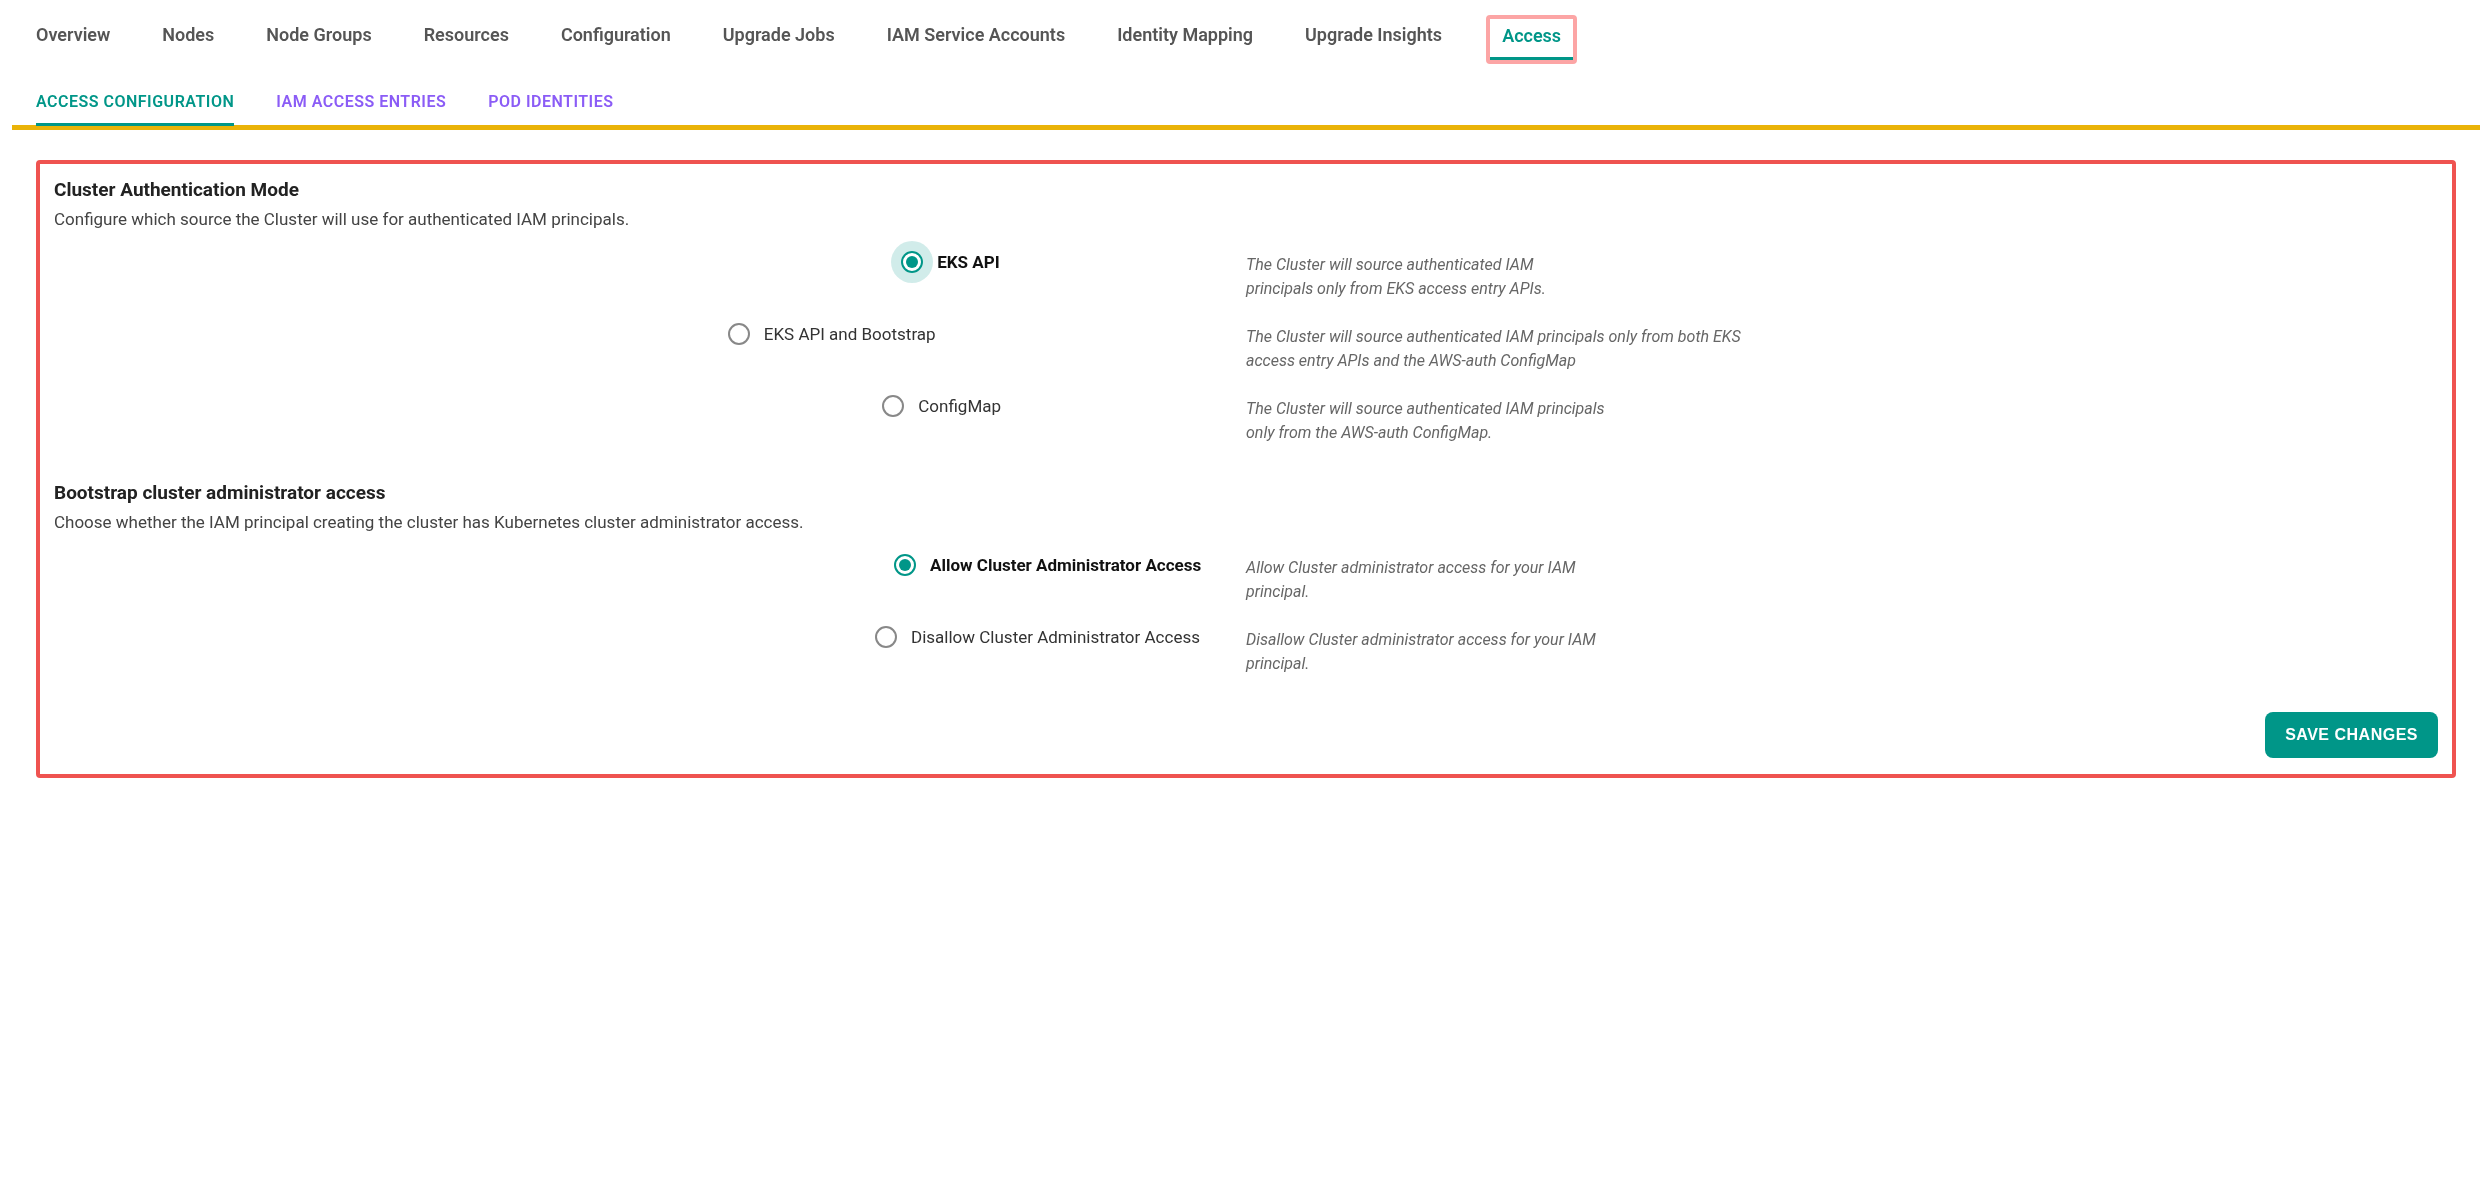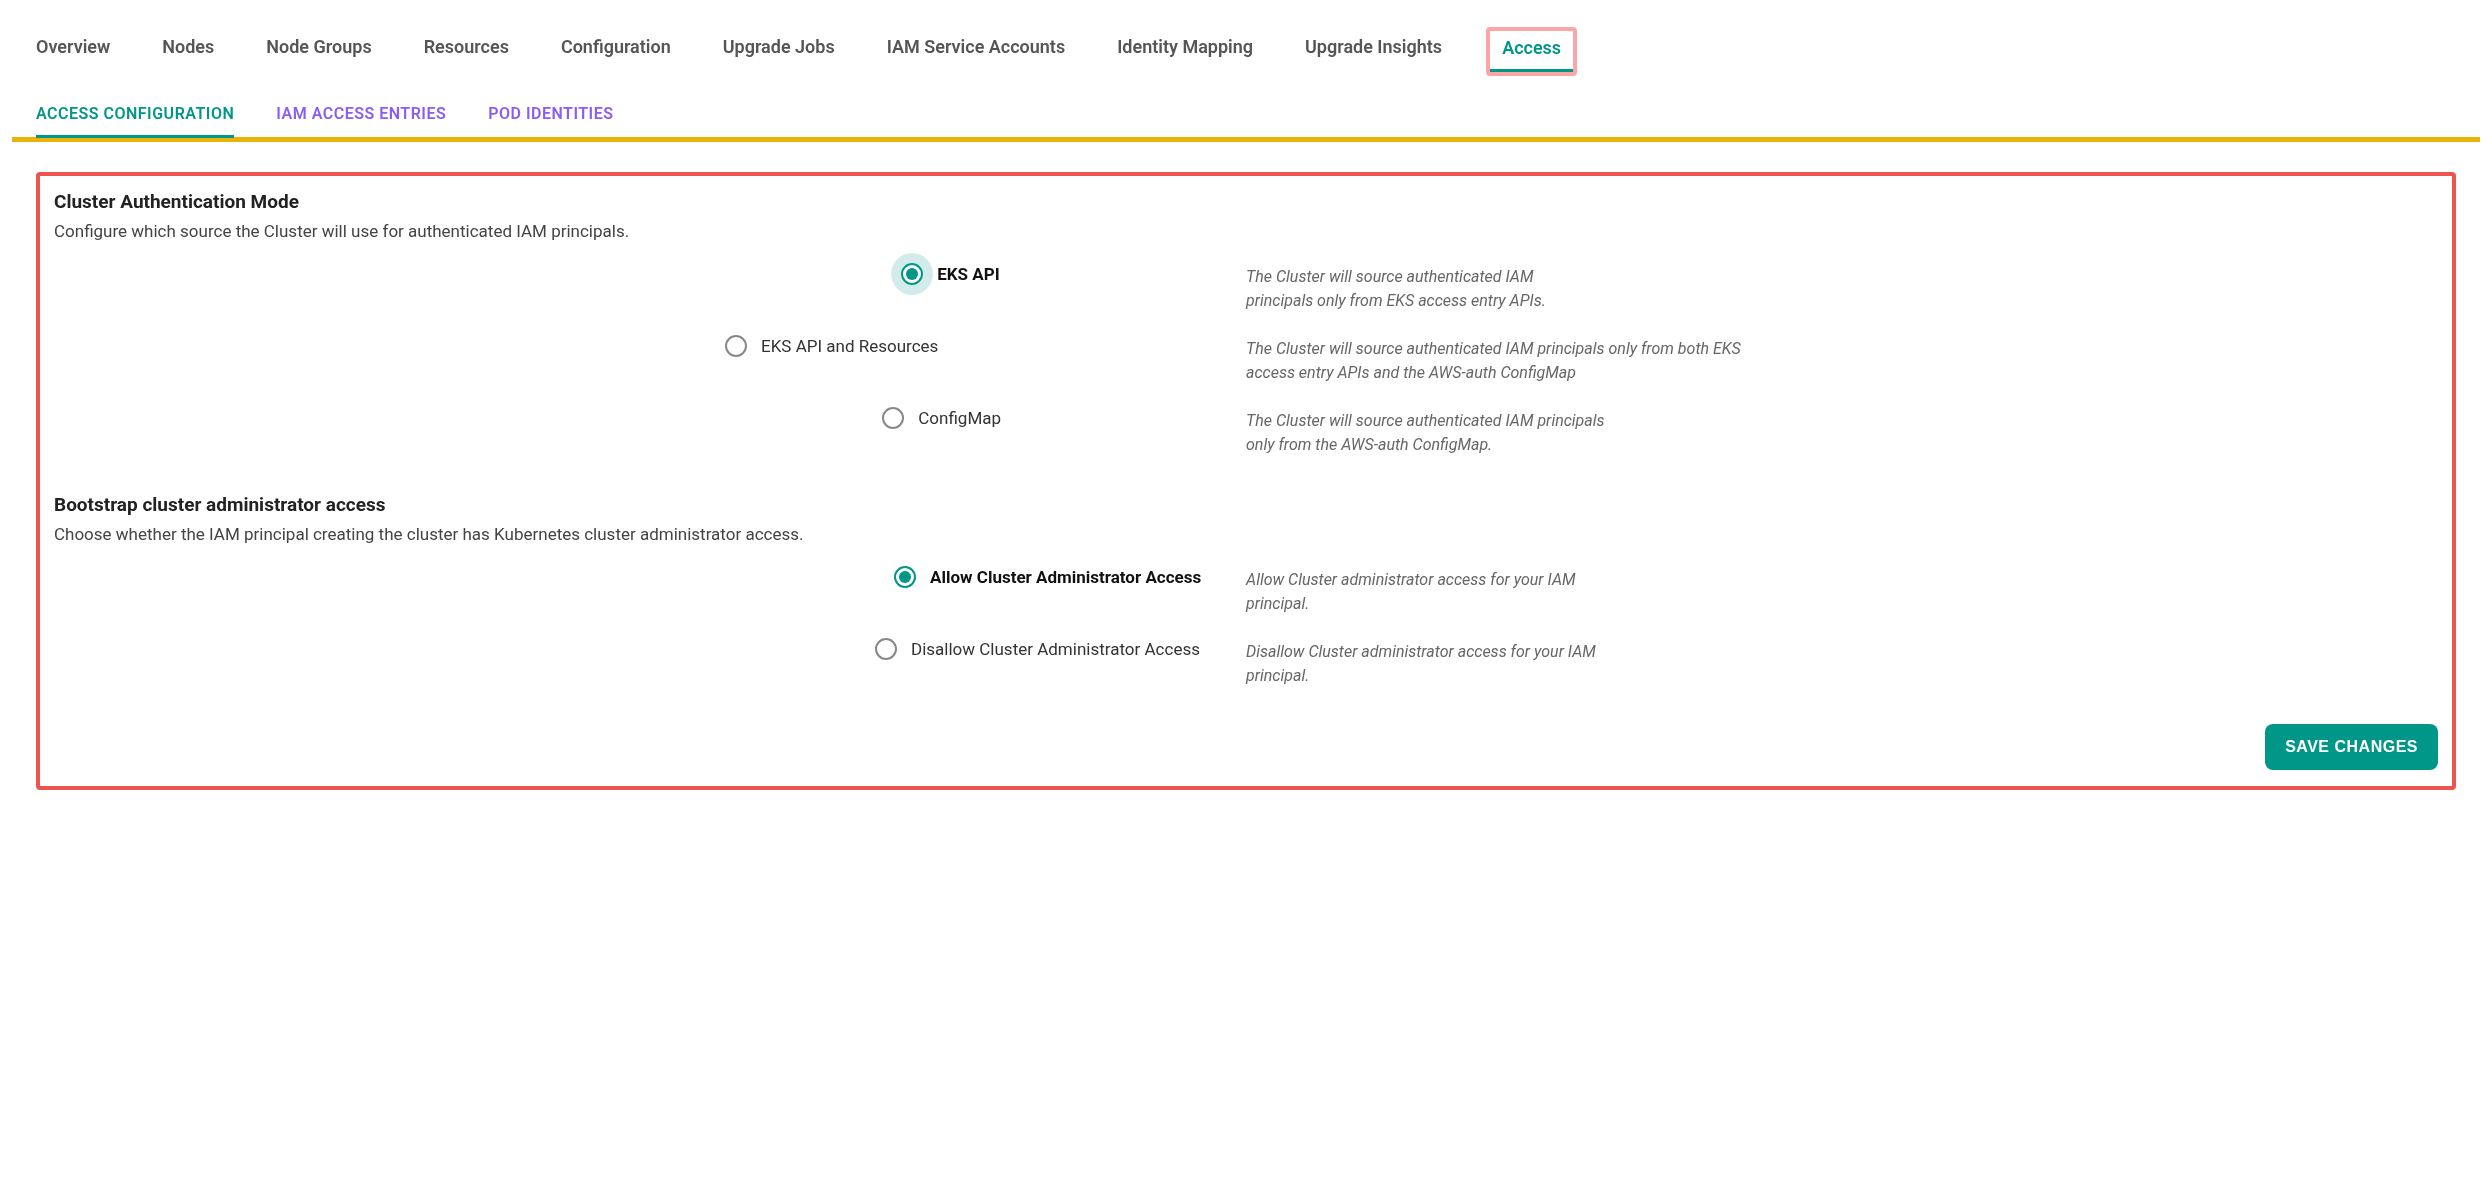--- a/index.html
+++ b/index.html
@@ -8,21 +8,21 @@
       padding: 0;
     }
     body {
       font-family: -apple-system, BlinkMacSystemFont, "Segoe UI", Roboto, "Helvetica Neue", Arial, sans-serif;
       background: #fff;
       color: #333;
       font-size: 16px;
     }
     .page {
       width: 100%;
-      padding: 16px 8px;
+      padding: 4px 8px;
     }
     
     .top-tabs {
       display: flex;
       align-items: center;
       padding: 10px 20px 0 20px;
       gap: 36px;
       border-bottom: 1px solid transparent;
       flex-wrap: wrap;
     }
@@ -209,21 +209,21 @@
       <div class="radio-row">
         <div class="radio-left">
           <span class="radio-outer selected glow"></span>
           <span class="radio-label selected">EKS API</span>
         </div>
         <div class="radio-right">The Cluster will source authenticated IAM principals only from EKS access entry APIs.</div>
       </div>
       <div class="radio-row">
         <div class="radio-left">
           <span class="radio-outer"></span>
-          <span class="radio-label">EKS API and Resources</span>
+          <span class="radio-label">EKS API and Bootstrap</span>
         </div>
         <div class="radio-right">The Cluster will source authenticated IAM principals only from both EKS access entry APIs and the AWS-auth ConfigMap</div>
       </div>
       <div class="radio-row">
         <div class="radio-left">
           <span class="radio-outer"></span>
           <span class="radio-label">ConfigMap</span>
         </div>
         <div class="radio-right">The Cluster will source authenticated IAM principals only from the AWS-auth ConfigMap.</div>
       </div>

